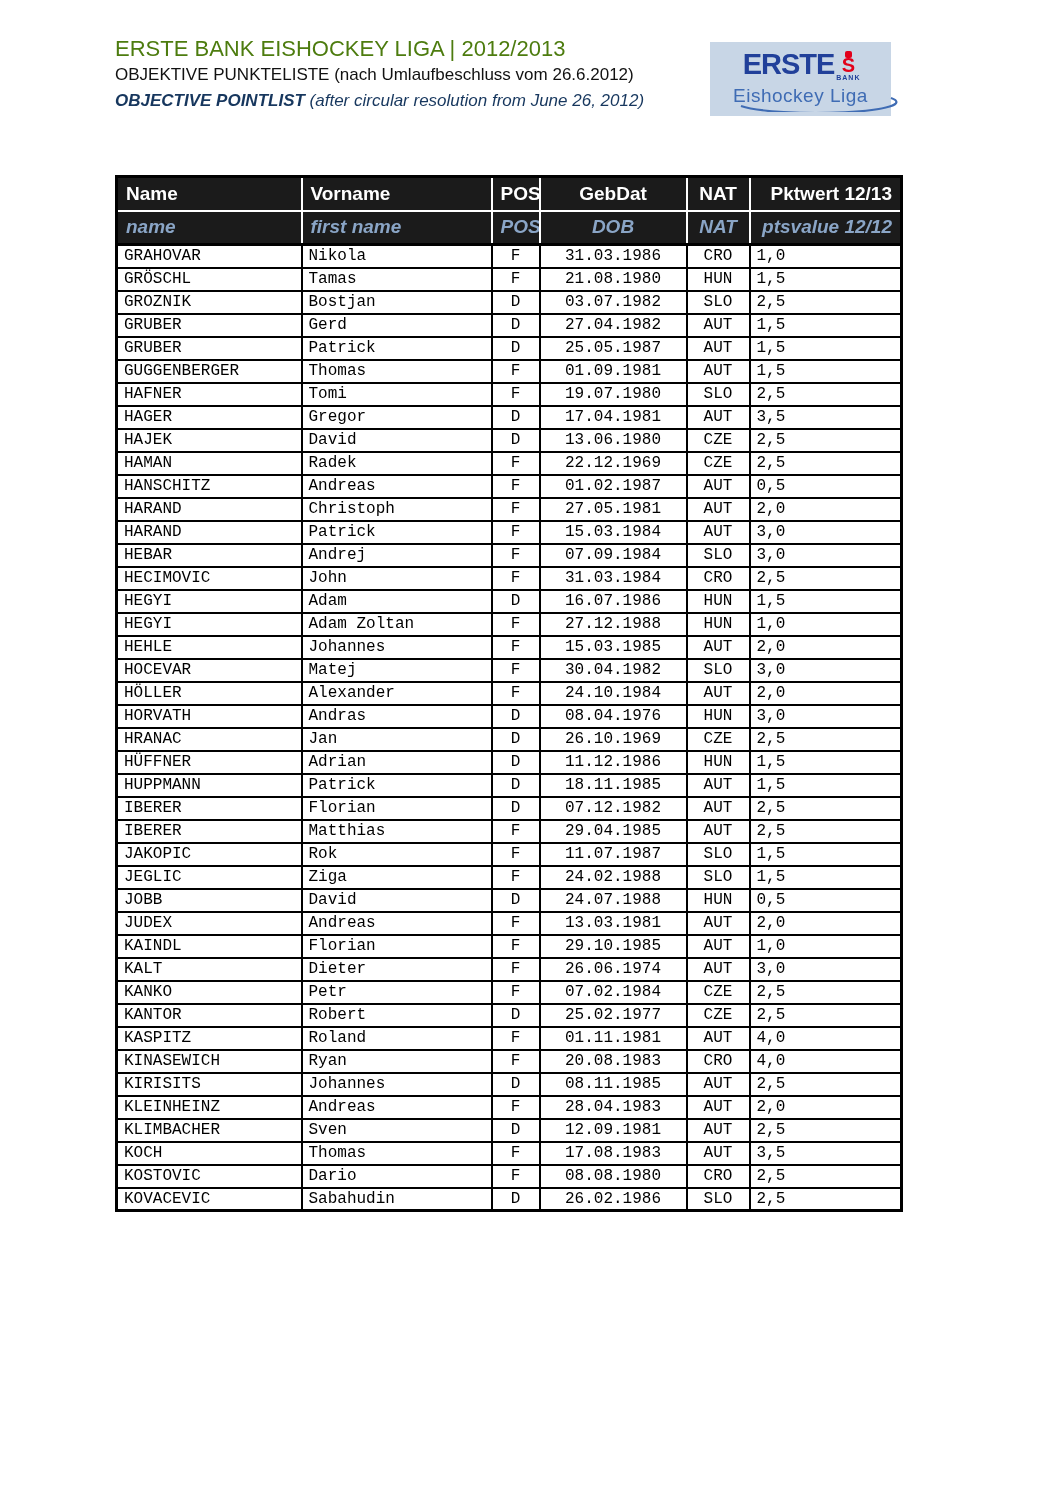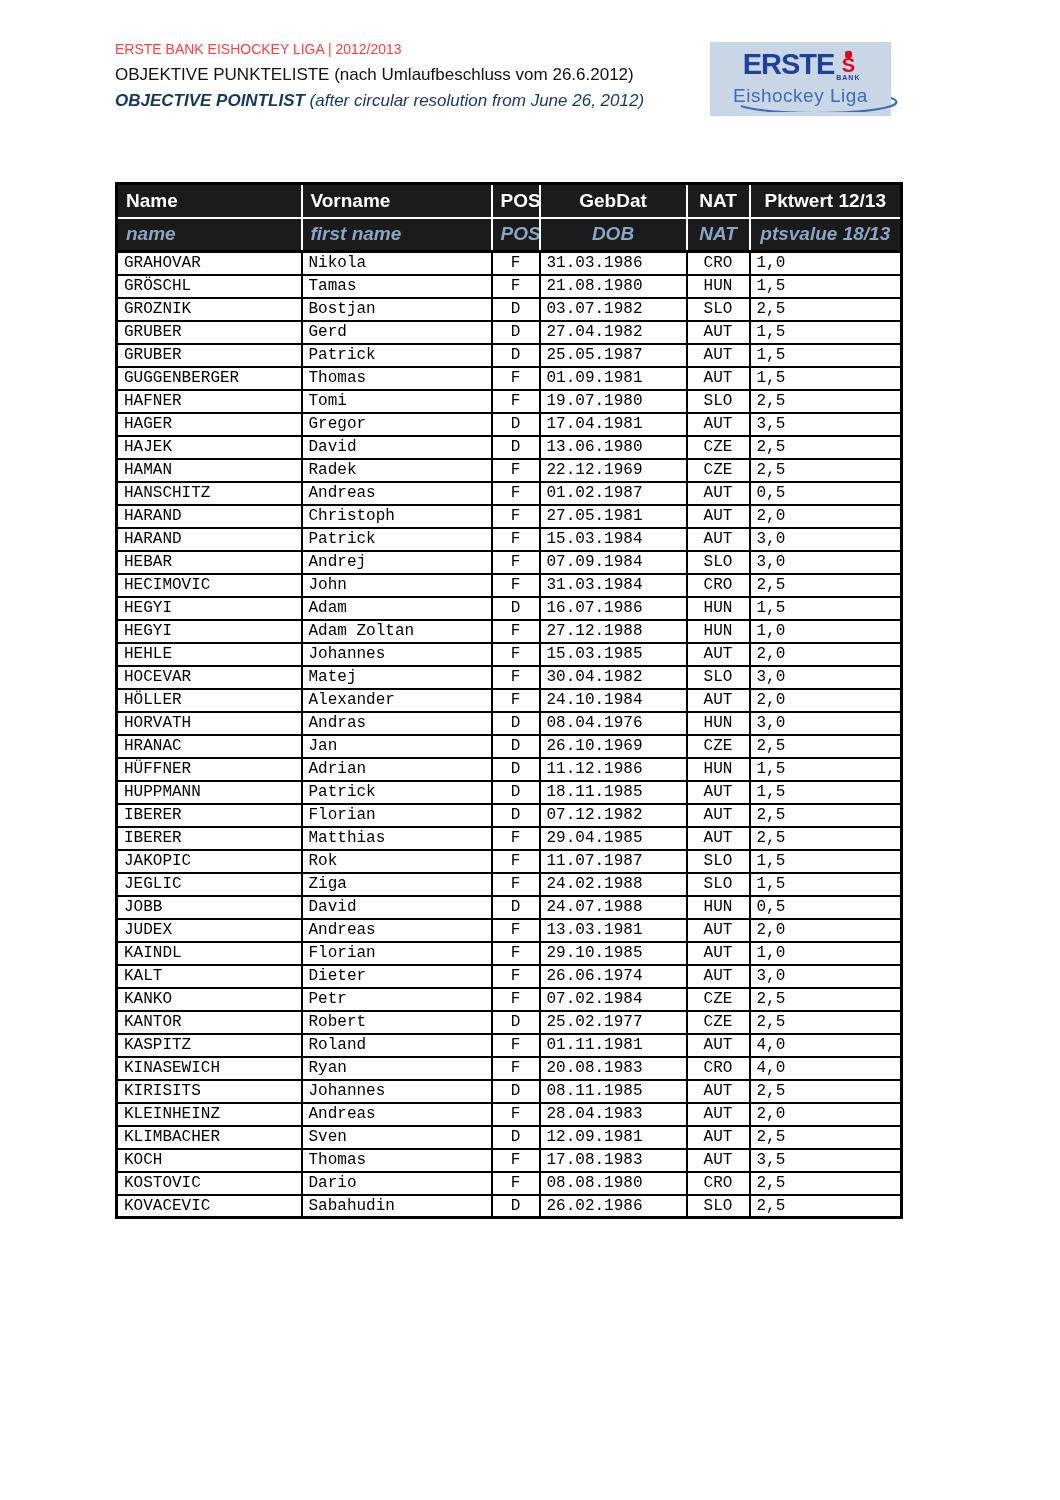--- a/index.html
+++ b/index.html
@@ -19,21 +19,21 @@
     position:relative;
     width:1060px;height:1500px;
     background:#ffffff;
     font-family:"Liberation Sans",sans-serif;
     color:#000;
     margin:0 auto;
     overflow:hidden;
   }
   
   .doc-header{position:absolute;left:115px;top:36px;line-height:26px;}
-  .h-line1{font-size:14px;color:#ef4444;}
+  .h-line1{font-size:22px;color:#4d7c0f;}
   .h-line2{font-size:17px;color:#111;}
   .h-line2 .bold{font-weight:normal;}
   .h-line3{font-size:17px;color:var(--navy);font-style:italic;}
   .h-line3 .bold{font-weight:bold;text-align:right;}
 
   
   .logo-box{
     position:absolute;left:710px;top:42px;width:181px;height:74px;
     background:var(--logo-bg);
     display:flex;flex-direction:column;align-items:center;justify-content:center;
@@ -49,56 +49,56 @@
   .logo-bank{font-size:7px;font-weight:bold;color:var(--logo-blue);letter-spacing:1px;}
   .logo-row2{position:relative;margin-top:1px;height:28px;display:flex;align-items:center;}
   .logo-liga{
     position:relative;z-index:2;
     color:var(--liga-blue);font-size:19px;line-height:20px;letter-spacing:0.5px;
   }
   .logo-swoosh{position:absolute;left:-10px;top:-2px;z-index:1;}
 
   
   table.points{
-    position:absolute;left:115px;top:182px;
+    position:absolute;left:115px;top:175px;
     width:785px;
     border-collapse:collapse;
     border:3px solid var(--border-black);
     table-layout:fixed;
   }
   table.points th{
     background:var(--header-bg);
     border:2px solid #ffffff;
     height:34px;
     font-size:19px;
     padding:0 8px;
     white-space:nowrap;
     overflow:hidden;
   }
   tr.hrow1 th{color:var(--header-text);font-weight:bold;}
   tr.hrow2 th{color:var(--header-sub-text);font-weight:bold;font-style:italic;border-bottom:3px solid var(--border-black);}
   th.c-name,th.c-first{text-align:left;}
   th.c-pos,th.c-nat{text-align:center;}
   th.c-dob{text-align:center;}
-  th.c-pts{text-align:center;}
+  th.c-pts{text-align:right;}
   tr.hrow2 th.c-dob{text-align:center;}
 
   table.points td{
     border:2px solid var(--border-black);
     height:23px;
     font-family:"Liberation Mono","DejaVu Sans Mono",monospace;
     font-size:16px;
     color:#000;
     padding:0 6px;
     white-space:nowrap;
     overflow:hidden;
   }
   td.c-name,td.c-first{text-align:left;padding-left:7px;}
   td.c-pos{text-align:center;}
-  td.c-dob{text-align:left;padding-right:10px;border-left:4px solid var(--border-black);}
+  td.c-dob{text-align:center;padding-right:10px;border-left:4px solid var(--border-black);}
   td.c-nat{text-align:center;}
   td.c-pts{}
 
   
   .footer{position:absolute;left:115px;top:1504px;width:785px;height:24px;font-size:16px;color:#111;}
   .footer .page-num{position:absolute;left:0;right:0;text-align:center;}
   .footer .date{position:absolute;right:0;}
 </style>
 </head>
 <body>
@@ -145,21 +145,21 @@
         <th class="c-dob">GebDat</th>
         <th class="c-nat">NAT</th>
         <th class="c-pts">Pktwert 12/13</th>
       </tr>
       <tr class="hrow2">
         <th class="c-name">name</th>
         <th class="c-first">first name</th>
         <th class="c-pos">POS</th>
         <th class="c-dob">DOB</th>
         <th class="c-nat">NAT</th>
-        <th class="c-pts">ptsvalue 18/13</th>
+        <th class="c-pts">ptsvalue 12/12</th>
       </tr>
     </thead>
     <tbody>
         <tr>
           <td class="c-name">GRAHOVAR</td>
           <td class="c-first">Nikola</td>
           <td class="c-pos">F</td>
           <td class="c-dob">31.03.1986</td>
           <td class="c-nat">CRO</td>
           <td class="c-pts">1,0</td>

